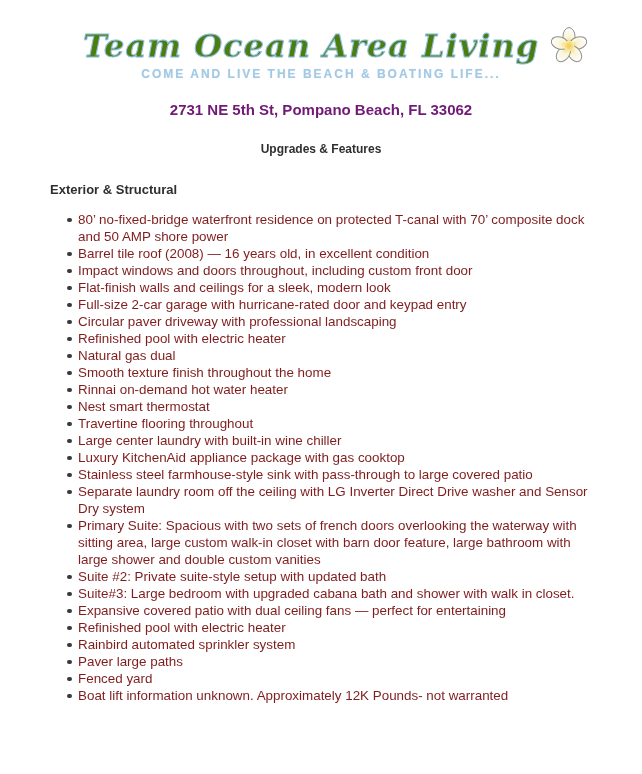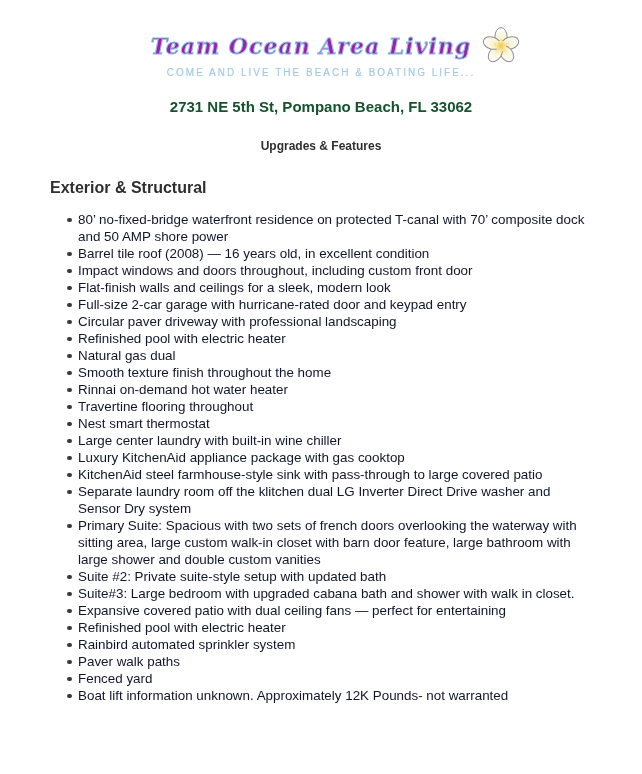--- a/index.html
+++ b/index.html
@@ -24,71 +24,71 @@
   .logo-row {
     display: inline-flex;
     align-items: center;
     justify-content: center;
     gap: 8px;
   }
   .logo-script {
     font-family: "DejaVu Serif", serif;
     font-style: italic;
     font-weight: bold;
-    font-size: 22px;
+    font-size: 32px;
     letter-spacing: 1px;
-    color: #a21caf;
+    color: #4d7c0f;
     -webkit-text-stroke: 1px #90c2e2;
     text-shadow: 0 0 1px #90c2e2;
     white-space: nowrap;
     margin-left: 32px;
   }
   .flower-icon { width: 44px; height: 40px; flex: 0 0 auto; }
   .logo-tagline {
     margin-top: 1px;
-    font-size: 10px;
-    font-weight: normal;
+    font-size: 12px;
+    font-weight: bold;
     letter-spacing: 2px;
     color: #a4c9e4;
     text-shadow: 0 0 1px #c9e2f2;
   }
 
   
   .address-heading {
     text-align: center;
     font-weight: bold;
     font-size: 15px;
-    color: #14532d;
+    color: #701a75;
     margin-bottom: 24px;
   }
   .doc-subtitle {
     text-align: center;
     font-weight: bold;
     font-size: 12px;
     color: #2f2f2f;
     margin-bottom: 26px;
   }
   .section-heading {
     text-align: left;
     font-weight: bold;
-    font-size: 16px;
+    font-size: 13px;
     color: #2f2f2f;
     margin-bottom: 14px;
   }
 
   
   ul.feature-list {
     list-style: none;
     padding-left: 28px;
   }
   ul.feature-list li {
     position: relative;
     font-size: 13.4px;
     line-height: 17px;
-    color: #0f172a;
+    color: #7f1d1d;
   }
   ul.feature-list li::before {
     content: "";
     position: absolute;
     left: -11px;
     top: 6.5px;
     width: 4.5px;
     height: 4.5px;
     border-radius: 50%;
     background: #3a3a3a;
@@ -138,30 +138,30 @@
       <li>80’ no-fixed-bridge waterfront residence on protected T-canal with 70’ composite dock and 50 AMP shore power</li>
       <li>Barrel tile roof (2008) — 16 years old, in excellent condition</li>
       <li>Impact windows and doors throughout, including custom front door</li>
       <li>Flat-finish walls and ceilings for a sleek, modern look</li>
       <li>Full-size 2-car garage with hurricane-rated door and keypad entry</li>
       <li>Circular paver driveway with professional landscaping</li>
       <li>Refinished pool with electric heater</li>
       <li>Natural gas dual</li>
       <li>Smooth texture finish throughout the home</li>
       <li>Rinnai on-demand hot water heater</li>
+      <li>Nest smart thermostat</li>
       <li>Travertine flooring throughout</li>
-      <li>Nest smart thermostat</li>
       <li>Large center laundry with built-in wine chiller</li>
       <li>Luxury KitchenAid appliance package with gas cooktop</li>
-      <li>KitchenAid steel farmhouse-style sink with pass-through to large covered patio</li>
-      <li>Separate laundry room off the klitchen dual LG Inverter Direct Drive washer and Sensor Dry system</li>
+      <li>Stainless steel farmhouse-style sink with pass-through to large covered patio</li>
+      <li>Separate laundry room off the ceiling with LG Inverter Direct Drive washer and Sensor Dry system</li>
       <li>Primary Suite: Spacious with two sets of french doors overlooking the waterway with sitting area, large custom walk-in closet with barn door feature, large bathroom with large shower and double custom vanities</li>
       <li>Suite #2: Private suite-style setup with updated bath</li>
       <li>Suite#3: Large bedroom with upgraded cabana bath and shower with walk in closet.</li>
       <li>Expansive covered patio with dual ceiling fans — perfect for entertaining</li>
       <li>Refinished pool with electric heater</li>
       <li>Rainbird automated sprinkler system</li>
-      <li>Paver walk paths</li>
+      <li>Paver large paths</li>
       <li>Fenced yard</li>
       <li>Boat lift information unknown. Approximately 12K Pounds- not warranted</li>
     </ul>
 
 </div>
 
 </body></html>

